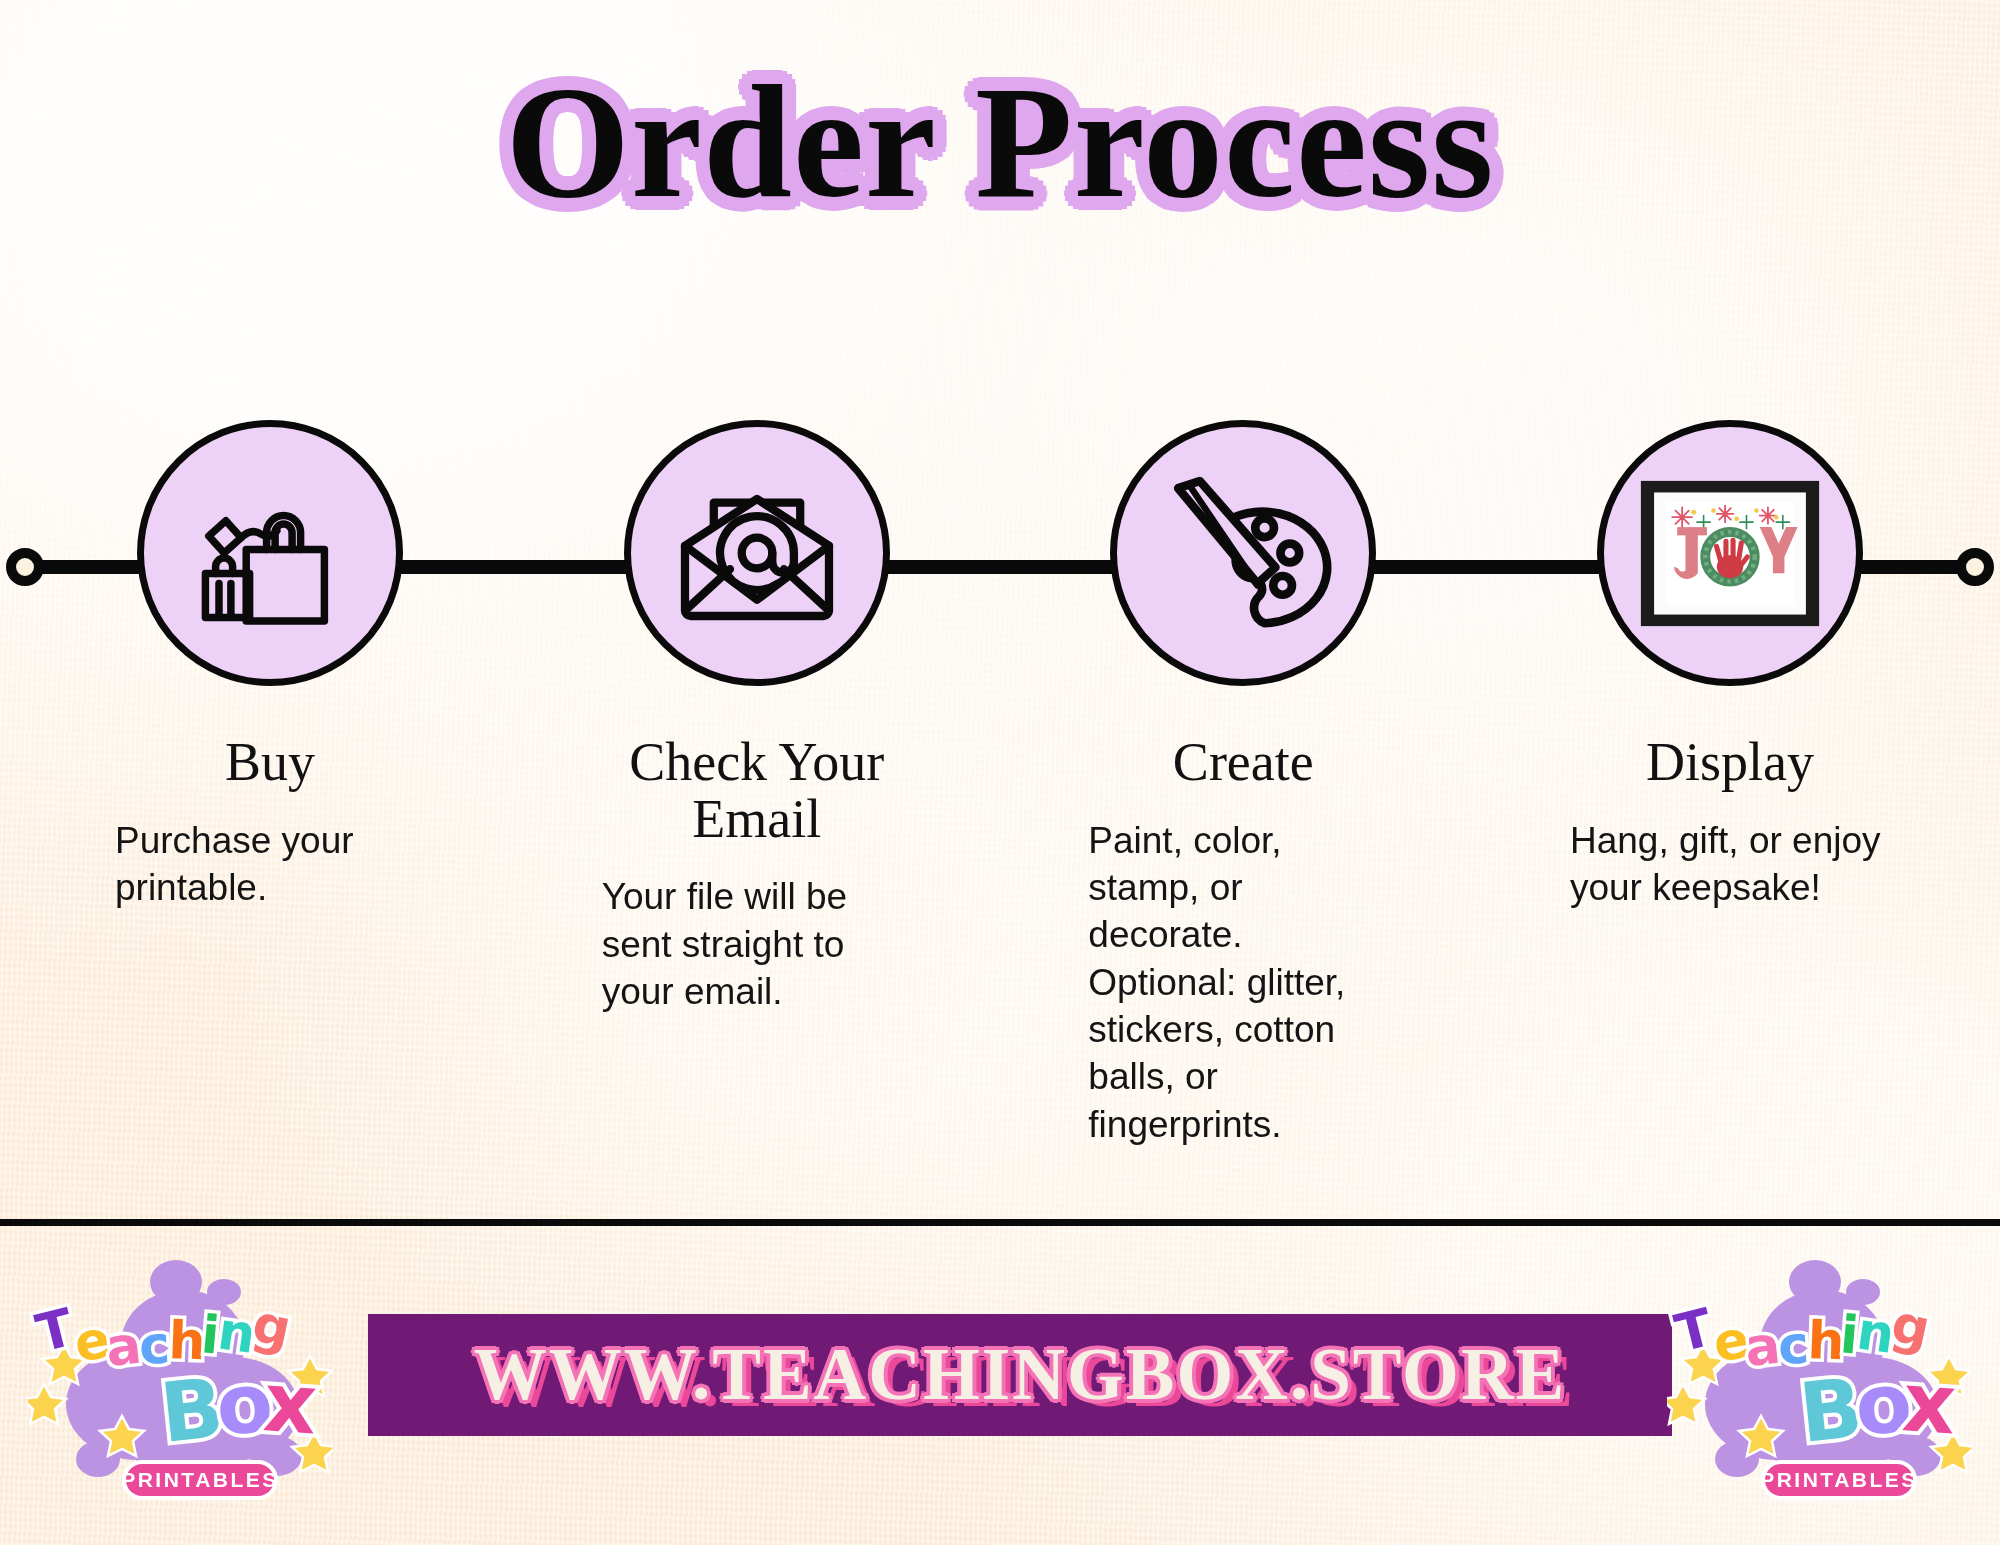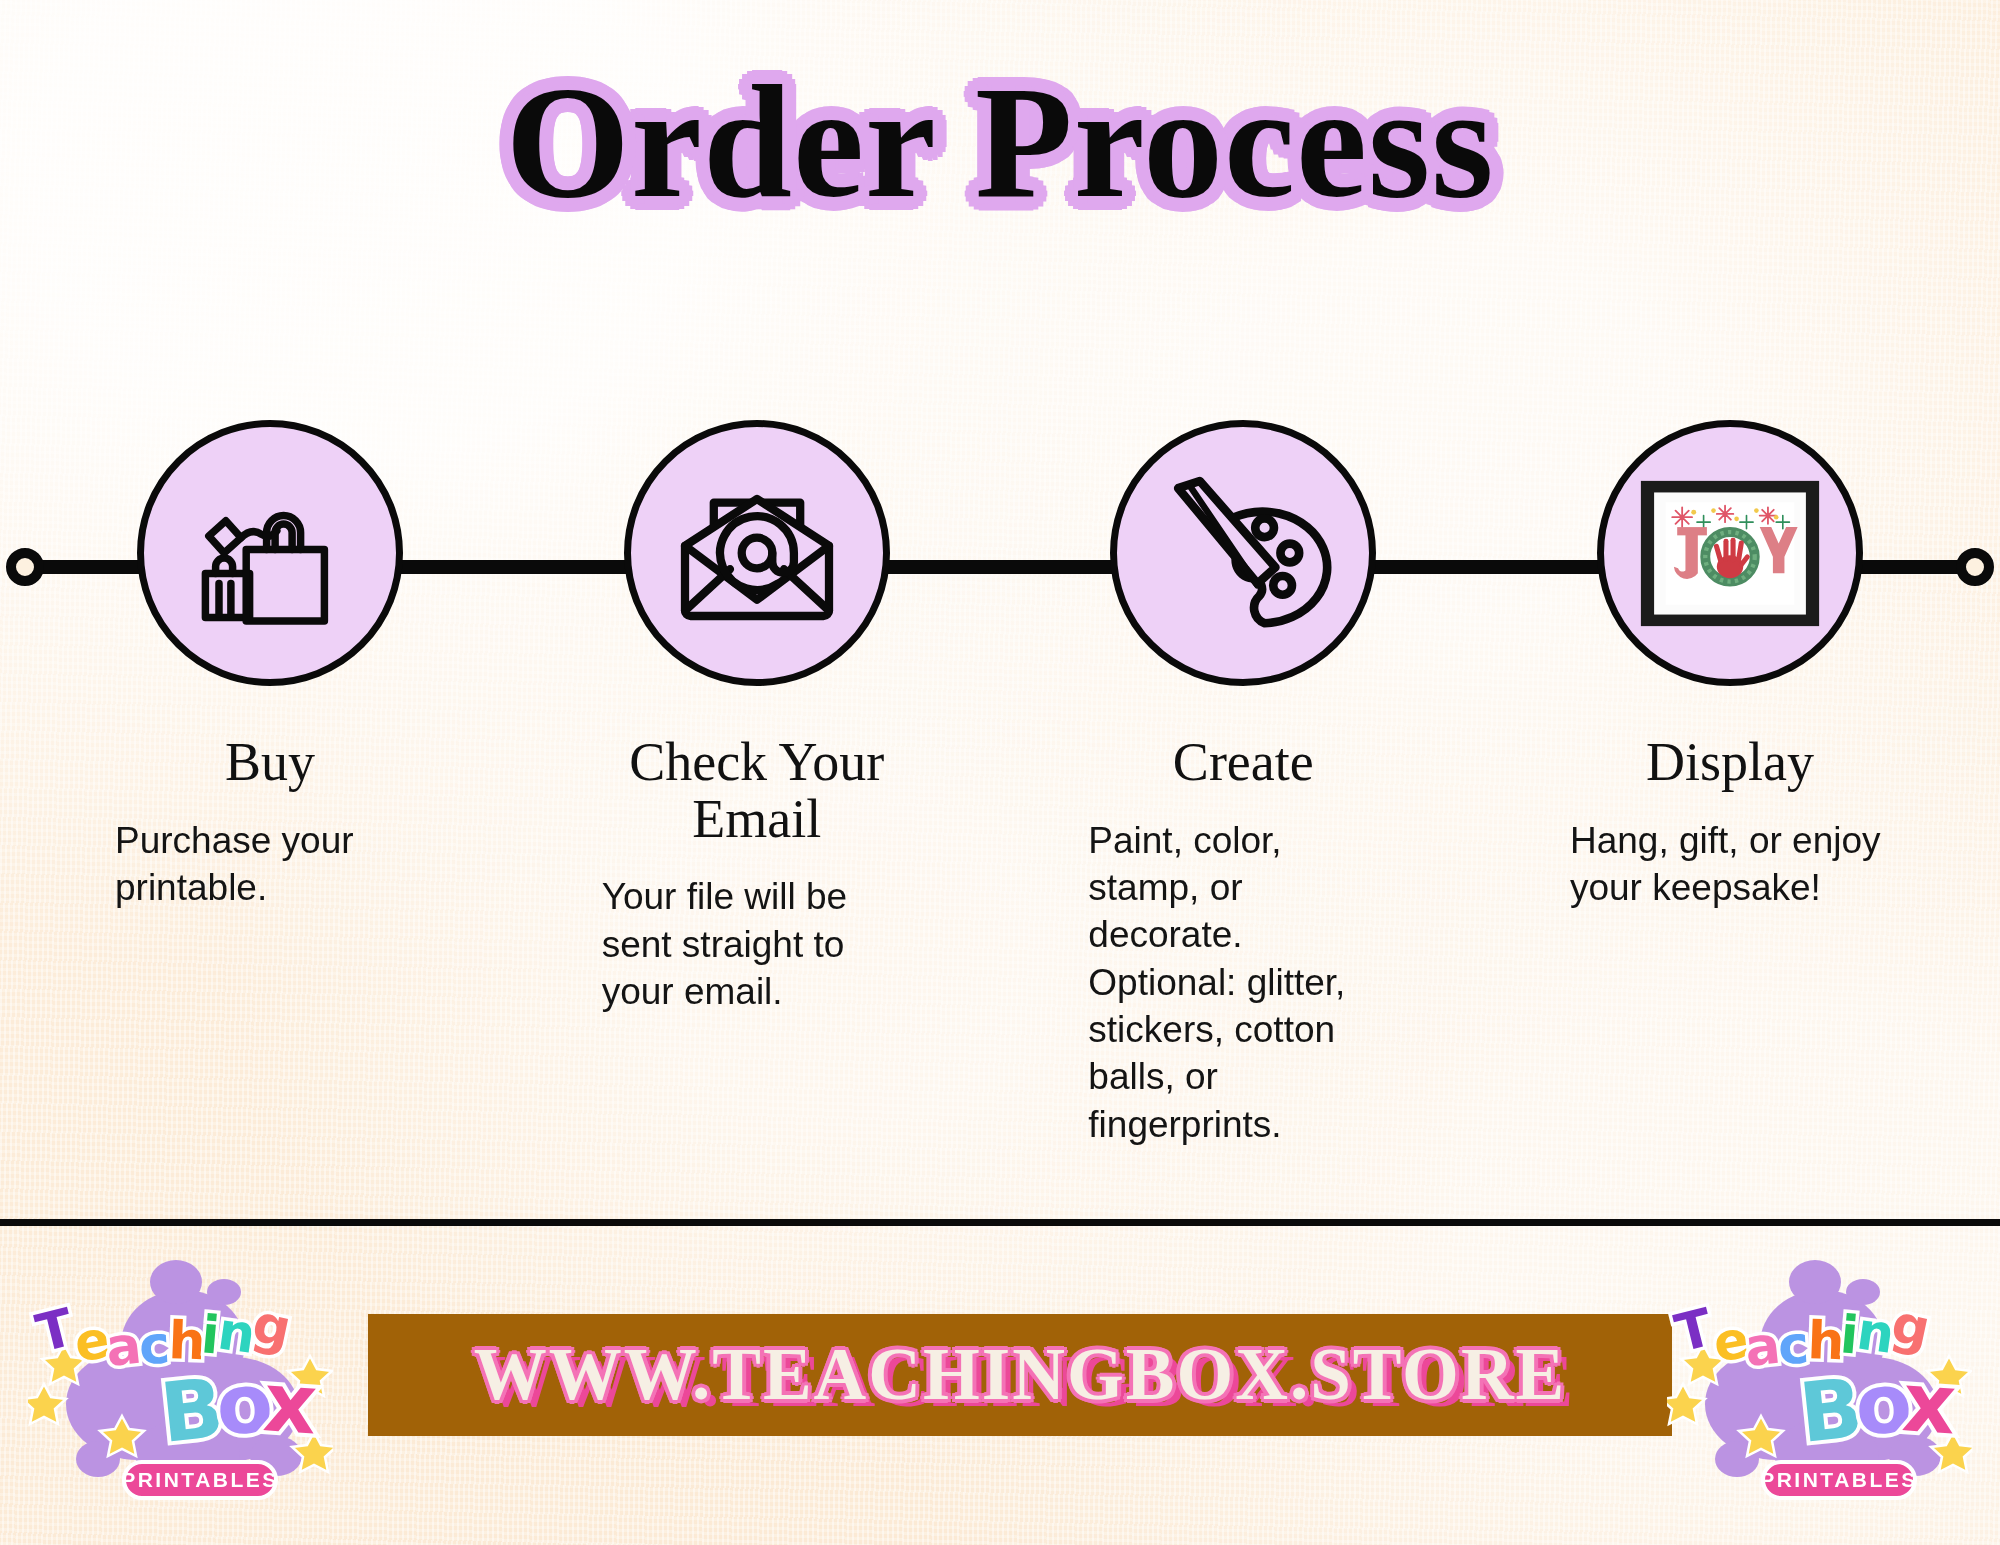--- a/index.html
+++ b/index.html
@@ -105,21 +105,21 @@
     background:#0a0a0a;
   }
 
   
   #footer{
     position:absolute; left:0; top:1226px; width:2000px; height:319px;
   }
   #url-banner{
     position:absolute; left:368px; top:88px;
     width:1304px; height:122px;
-    background:#a16207;
+    background:#701a75;
     display:flex; align-items:center; justify-content:center;
   }
   #url-text{
     font-family:"Liberation Serif", serif;
     font-size:73px; font-weight:700; letter-spacing:2px;
     color:#f6efe4;
     text-shadow:
       4px 0 0 #f472b6, -4px 0 0 #f472b6, 0 4px 0 #f472b6, 0 -4px 0 #f472b6,
       3px 3px 0 #f472b6, -3px 3px 0 #f472b6, 3px -3px 0 #f472b6, -3px -3px 0 #f472b6,
       9px 7px 0 #ec4899;

